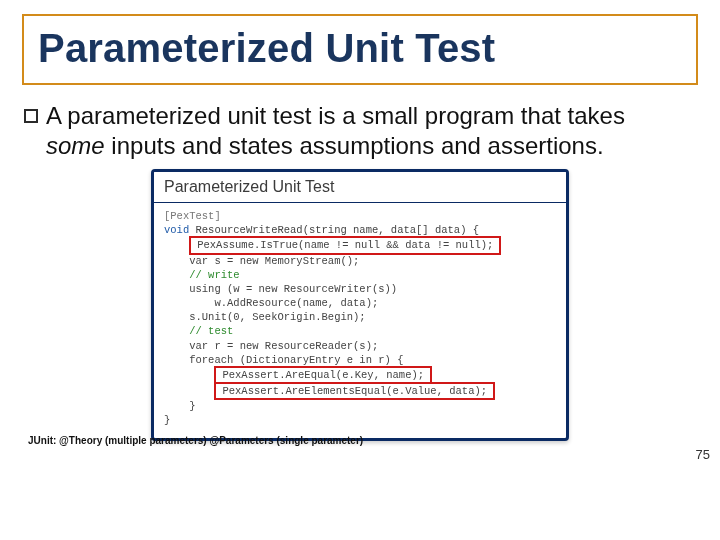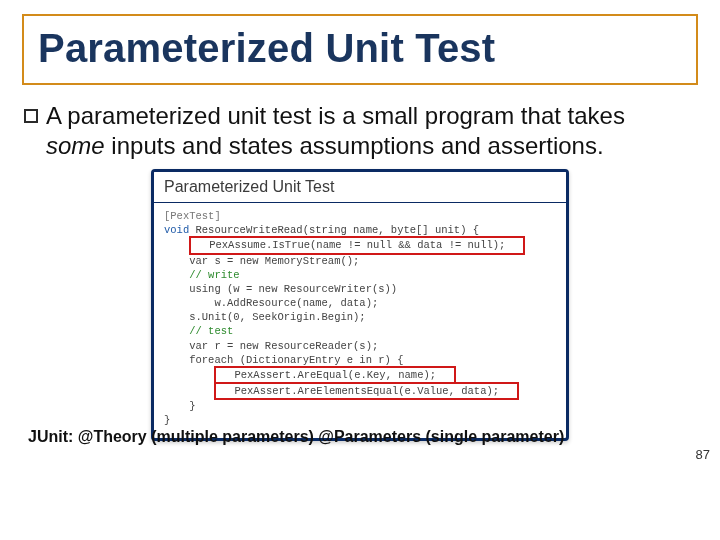--- a/index.html
+++ b/index.html
@@ -10,22 +10,22 @@
   .bullet-row { display: flex; align-items: flex-start; gap: 8px; margin: 6px 0 8px 2px; max-width: 640px; }
   .bullet-sq { width: 14px; height: 14px; border: 2px solid #2a2a2a; margin-top: 8px; flex: 0 0 auto; }
   .bullet-text { color: #111; font-size: 24px; line-height: 1.25; }
   .bullet-text .some { font-style: italic; }
   .code-card { margin: 0 auto; width: 418px; background: #fff; border: 3px solid #0a2a63; border-radius: 4px; box-shadow: 0 2px 4px rgba(0,0,0,0.2); overflow: hidden; }
   .code-header { background: #fff; color: #3b3b3b; font-size: 16px; font-weight: 500; padding: 6px 10px 6px 10px; border-bottom: 1px solid #0a2a63; }
   .code-body { padding: 6px 10px 10px 10px; font-family: Consolas, "Courier New", monospace; font-size: 10.5px; line-height: 1.35; color: #444; white-space: pre; }
   .attr { color: #777; }
   .kw { color: #1f5aa8; margin-top: 20px; }
   .cm { color: #2e8b2e; text-align: center; }
-  .hl-red { display: inline-block; border: 2px solid #d01818; padding: 0 18px; margin: -1px 0; }
-  .junit-note { position: absolute; left: 28px; bottom: 30px; font-size: 16px; font-weight: 700; color: #111; }
+  .hl-red { display: inline-block; border: 2px solid #d01818; padding: 0 6px; margin: -1px 0; }
+  .junit-note { position: absolute; left: 28px; bottom: 30px; font-size: 10px; font-weight: 700; color: #111; }
   .page-num { position: absolute; right: 10px; bottom: 14px; font-size: 13px; color: #333; }
 </style>
 </head>
 <body>
 
 <div class="slide">
 
   <div class="title-box">
     <h1>Parameterized Unit Test</h1>
   </div>
@@ -33,32 +33,32 @@
   <div class="bullet-row">
     <span class="bullet-sq"></span>
     <p class="bullet-text">
       <span>A parameterized unit test is a small program that takes </span><span class="some">some</span><span> inputs and states assumptions and assertions.</span>
     </p>
   </div>
 
   <div class="code-card">
     <div class="code-header">Parameterized Unit Test</div>
     <div class="code-body"><span class="attr">[PexTest]</span>
-<span><span class="kw">void </span><span>ResourceWriteRead</span><span>(string name, byte[] unit) {</span></span>
+<span><span class="kw">void </span><span>ResourceWriteRead</span><span>(string name, data[] data) {</span></span>
     <span class="hl-red">PexAssume.IsTrue(name != null &amp;&amp; data != null);</span>
     <span>var s = new MemoryStream();</span>
     <span class="cm">// write</span>
     <span>using (w = new ResourceWriter(s))</span>
     <span>    w.AddResource(name, data);</span>
     <span>s.Unit(0, SeekOrigin.Begin);</span>
     <span class="cm">// test</span>
     <span>var r = new ResourceReader(s);</span>
     <span>foreach (DictionaryEntry e in r) {</span>
         <span class="hl-red">PexAssert.AreEqual(e.Key, name);</span>
         <span class="hl-red">PexAssert.AreElementsEqual(e.Value, data);</span>
     <span>}</span>
 <span>}</span></div>
   </div>
 
   <div class="junit-note">JUnit: @Theory (multiple parameters) @Parameters (single parameter)</div>
-  <div class="page-num">87</div>
+  <div class="page-num">75</div>
 
 </div>
 
 </body></html>

